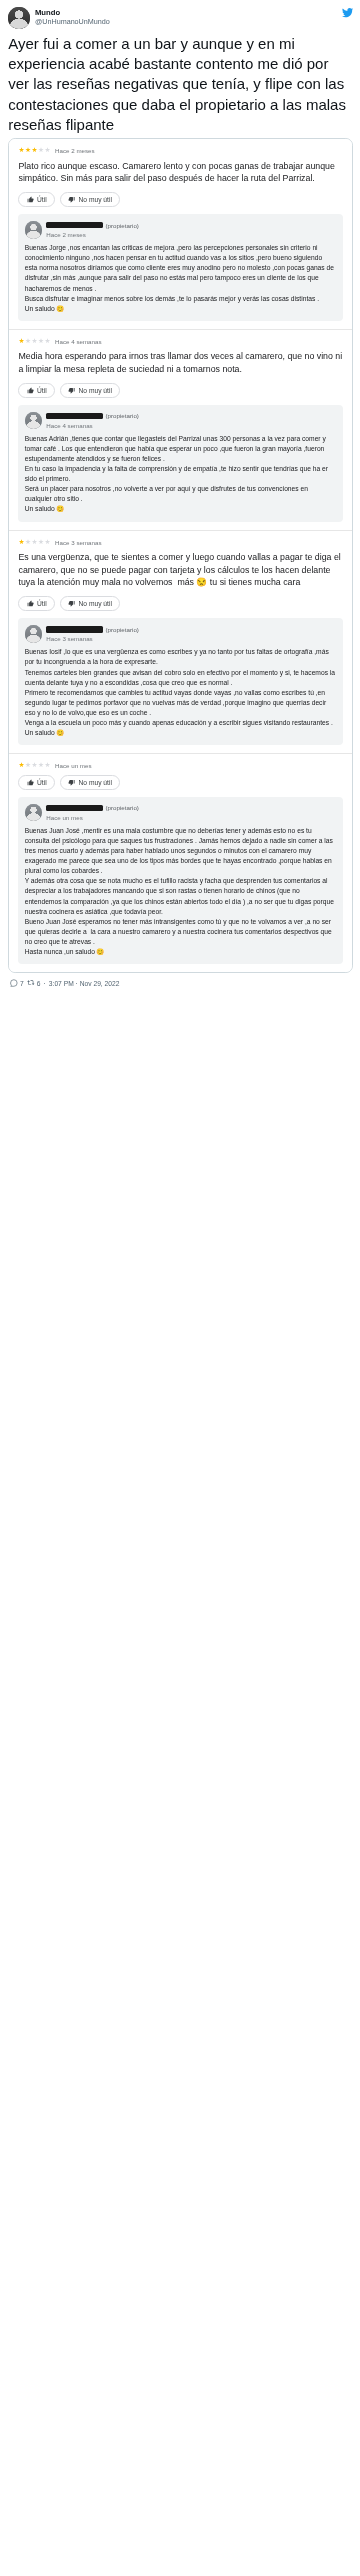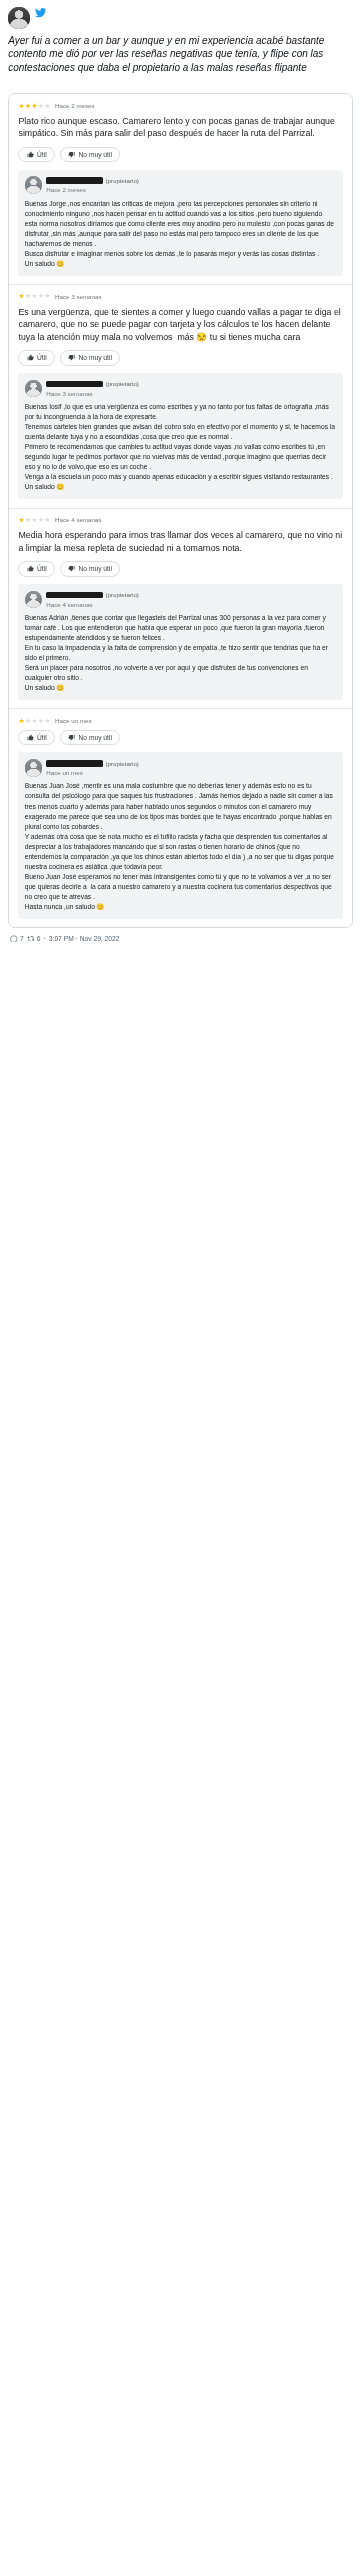--- a/index.html
+++ b/index.html
@@ -43,29 +43,28 @@
   .handle {
     font-size: 7.2px;
     color: #536471;
   }
   .bird {
     width: 11.3px; height: 11.3px;
     flex: 0 0 11.3px;
     color: #1d9bf0;
   }
   .tw-body {
-    font-size: 10px;
+    font-size: 15px;
     line-height: 1.35;
     margin-top: 5.2px;
     white-space: pre-wrap;
     word-wrap: break-word;
-    font-style: italic;
   }
   .media {
-    margin-top: 19px;
+    margin-top: 3px;
     border: 0.5px solid #cfd9de;
     border-radius: 7.2px;
     overflow: hidden;
     background: #fff;
   }
   .review-card {
     background: #ffffff;
     border-bottom: 0.5px solid #e6e6e6;
     padding: 7.2px 9.3px 8.2px 9.3px;
   }
@@ -178,20 +177,24 @@
 </style>
 </head>
 <body>
 
 <div class="tweet">
 
   <div class="tw-header">
     <div class="avatar">
         <div class="av-inner"></div>
       </div>
+    <div class="names">
+      <div class="dispname">Mundo</div>
+      <div class="handle">@UnHumanoUnMundo</div>
+    </div>
     <span class="bird">
       <svg viewBox="0 0 24 24" fill="currentColor">
           <path d="M23.64 4.57a9.8 9.8 0 0 1-2.82.77 4.93 4.93 0 0 0 2.16-2.72 9.86 9.86 0 0 1-3.12 1.19 4.92 4.92 0 0 0-8.38 4.48A13.96 13.96 0 0 1 1.64 3.16a4.92 4.92 0 0 0 1.52 6.57 4.9 4.9 0 0 1-2.23-.62v.06a4.92 4.92 0 0 0 3.95 4.83 4.95 4.95 0 0 1-2.22.08 4.93 4.93 0 0 0 4.6 3.42A9.88 9.88 0 0 1 0 19.54a13.93 13.93 0 0 0 7.55 2.21c9.06 0 14.01-7.5 14.01-14.01v-.64a10 10 0 0 0 2.08-2.53z"></path>
         </svg>
     </span>
   </div>
 
   <div class="tw-body">Ayer fui a comer a un bar y aunque y en mi experiencia acabé bastante contento me dió por ver las reseñas negativas que tenía, y flipe con las contestaciones que daba el propietario a las malas reseñas flipante</div>
 
   <div class="media">
@@ -221,20 +224,57 @@
           <div class="rp-av">
               <div class="av-inner2"></div>
             </div>
           <div class="rp-meta">
             <div><span class="rp-name">&nbsp;</span> <span class="rp-owner">(propietario)</span></div>
             <div class="rp-date">Hace 2 meses</div>
           </div>
         </div>
         <p class="rp-text">Buenas Jorge ,nos encantan las criticas de mejora ,pero las percepciones personales sin criterio ni conocimiento ninguno ,nos hacen pensar en tu actitud cuando vas a los sitios ,pero bueno siguiendo esta norma nosotros diríamos que como cliente eres muy anodino pero no molesto ,con pocas ganas de disfrutar ,sin más ,aunque para salir del paso no estás mal pero tampoco eres un cliente de los que hacharemos de menos .
 Busca disfrutar e imaginar menos sobre los demás ,te lo pasarás mejor y verás las cosas distintas .
+Un saludo 😊</p>
+      </div>
+    </div>
+
+    <div class="review-card">
+      <div class="rv-top">
+        <span class="stars">★<span class="off">★★★★</span></span>
+        <span class="rv-date">Hace 4 semanas</span>
+      </div>
+      <p class="rv-text">Media hora esperando para irnos tras llamar dos veces al camarero, que no vino ni a limpiar la mesa repleta de suciedad ni a tomarnos nota.</p>
+      <div class="rv-actions">
+        <span class="btn">
+          <svg viewBox="0 0 24 24" fill="currentColor">
+              <path d="M2 21h3V9H2v12zM22 10c0-1.1-.9-2-2-2h-5.2l.8-3.8V4c0-.4-.2-.8-.4-1L14 2 7.6 8.4c-.4.4-.6.9-.6 1.4V19c0 1.1.9 2 2 2h8c.8 0 1.5-.5 1.8-1.2l3-7c.1-.3.2-.5.2-.8v-2z"></path>
+            </svg>
+          <span>Útil</span>
+        </span>
+        <span class="btn">
+          <svg viewBox="0 0 24 24" fill="currentColor">
+              <path d="M22 3h-3v12h3V3zM2 14c0 1.1.9 2 2 2h5.2l-.8 3.8V20c0 .4.2.8.4 1l.9 1 6.4-6.4c.4-.4.6-.9.6-1.4V5c0-1.1-.9-2-2-2H7c-.8 0-1.5.5-1.8 1.2l-3 7c-.1.3-.2.5-.2.8v2z"></path>
+            </svg>
+          <span>No muy útil</span>
+        </span>
+      </div>
+      <div class="reply">
+        <div class="rp-head">
+          <div class="rp-av">
+              <div class="av-inner2"></div>
+            </div>
+          <div class="rp-meta">
+            <div><span class="rp-name">&nbsp;</span> <span class="rp-owner">(propietario)</span></div>
+            <div class="rp-date">Hace 4 semanas</div>
+          </div>
+        </div>
+        <p class="rp-text">Buenas Adrián ,tienes que contar que llegasteis del Parrizal unas 300 personas a la vez para comer y tomar café . Los que entendieron que había que esperar un poco ,que fueron la gran mayoría ,fueron estupendamente atendidos y se fueron felices .
+En tu caso la impaciencia y la falta de comprensión y de empatía ,te hizo sentir que tendrías que ha er sido el primero.
+Será un placer para nosotros ,no volverte a ver por aquí y que disfrutes de tus convenciones en cualquier otro sitio .
 Un saludo 😊</p>
       </div>
     </div>
 
     <div class="review-card">
       <div class="rv-top">
         <span class="stars">★<span class="off">★★★★</span></span>
         <span class="rv-date">Hace 3 semanas</span>
       </div>
       <p class="rv-text">Es una vergüenza, que te sientes a comer y luego cuando vallas a pagar te diga el camarero, que no se puede pagar con tarjeta y los cálculos te los hacen delante tuya la atención muy mala no volvemos  más 😒 tu si tienes mucha cara</p>
@@ -259,57 +299,20 @@
             </div>
           <div class="rp-meta">
             <div><span class="rp-name">&nbsp;</span> <span class="rp-owner">(propietario)</span></div>
             <div class="rp-date">Hace 3 semanas</div>
           </div>
         </div>
         <p class="rp-text">Buenas Iosif ,lo que es una vergüenza es como escribes y ya no tanto por tus faltas de ortografía ,más por tu incongruencia a la hora de expresarte.
 Tenemos carteles bien grandes que avisan del cobro solo en efectivo por el momento y si, te hacemos la cuenta delante tuya y no a escondidas ,cosa que creo que es normal .
 Primero te recomendamos que cambies tu actitud vayas donde vayas ,no vallas como escribes tú ,en segundo lugar te pedimos porfavor que no vuelvas más de verdad ,porque imagino que querrias decir eso y no lo de volvo,que eso es un coche .
 Venga a la escuela un poco más y cuando apenas educación y a escribir sigues visitando restaurantes .
-Un saludo 😊</p>
-      </div>
-    </div>
-
-    <div class="review-card">
-      <div class="rv-top">
-        <span class="stars">★<span class="off">★★★★</span></span>
-        <span class="rv-date">Hace 4 semanas</span>
-      </div>
-      <p class="rv-text">Media hora esperando para irnos tras llamar dos veces al camarero, que no vino ni a limpiar la mesa repleta de suciedad ni a tomarnos nota.</p>
-      <div class="rv-actions">
-        <span class="btn">
-          <svg viewBox="0 0 24 24" fill="currentColor">
-              <path d="M2 21h3V9H2v12zM22 10c0-1.1-.9-2-2-2h-5.2l.8-3.8V4c0-.4-.2-.8-.4-1L14 2 7.6 8.4c-.4.4-.6.9-.6 1.4V19c0 1.1.9 2 2 2h8c.8 0 1.5-.5 1.8-1.2l3-7c.1-.3.2-.5.2-.8v-2z"></path>
-            </svg>
-          <span>Útil</span>
-        </span>
-        <span class="btn">
-          <svg viewBox="0 0 24 24" fill="currentColor">
-              <path d="M22 3h-3v12h3V3zM2 14c0 1.1.9 2 2 2h5.2l-.8 3.8V20c0 .4.2.8.4 1l.9 1 6.4-6.4c.4-.4.6-.9.6-1.4V5c0-1.1-.9-2-2-2H7c-.8 0-1.5.5-1.8 1.2l-3 7c-.1.3-.2.5-.2.8v2z"></path>
-            </svg>
-          <span>No muy útil</span>
-        </span>
-      </div>
-      <div class="reply">
-        <div class="rp-head">
-          <div class="rp-av">
-              <div class="av-inner2"></div>
-            </div>
-          <div class="rp-meta">
-            <div><span class="rp-name">&nbsp;</span> <span class="rp-owner">(propietario)</span></div>
-            <div class="rp-date">Hace 4 semanas</div>
-          </div>
-        </div>
-        <p class="rp-text">Buenas Adrián ,tienes que contar que llegasteis del Parrizal unas 300 personas a la vez para comer y tomar café . Los que entendieron que había que esperar un poco ,que fueron la gran mayoría ,fueron estupendamente atendidos y se fueron felices .
-En tu caso la impaciencia y la falta de comprensión y de empatía ,te hizo sentir que tendrías que ha er sido el primero.
-Será un placer para nosotros ,no volverte a ver por aquí y que disfrutes de tus convenciones en cualquier otro sitio .
 Un saludo 😊</p>
       </div>
     </div>
 
     <div class="review-card">
       <div class="rv-top">
         <span class="stars">★<span class="off">★★★★</span></span>
         <span class="rv-date">Hace un mes</span>
       </div>
       <div class="rv-actions">

